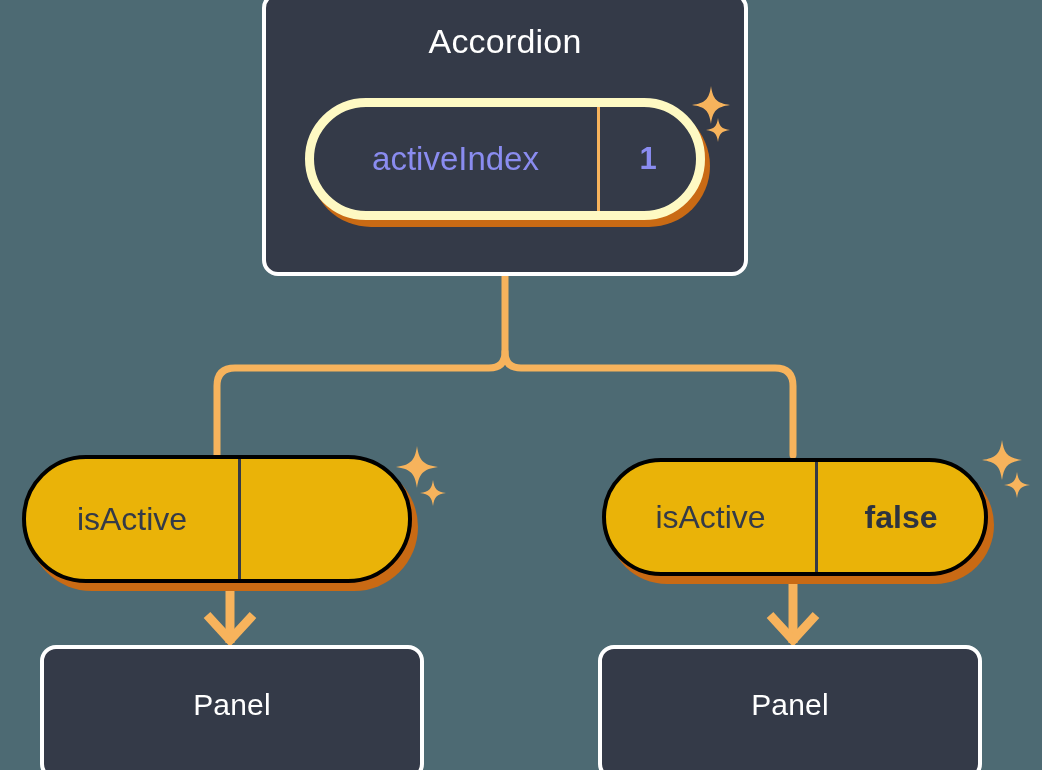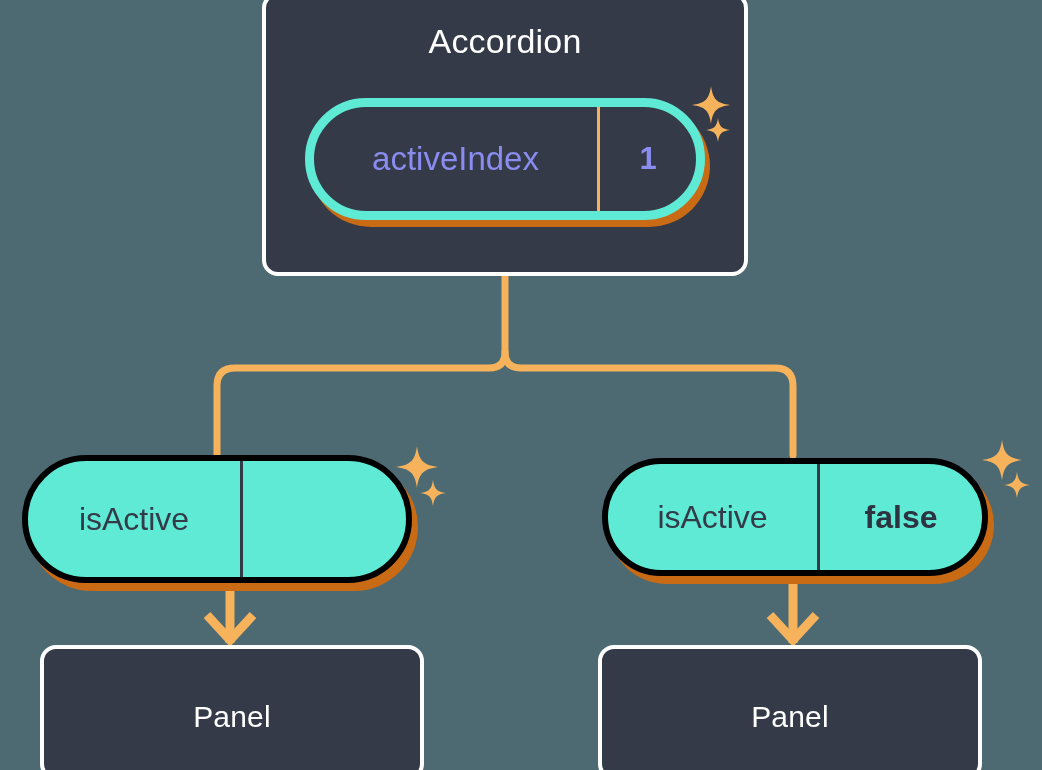--- a/index.html
+++ b/index.html
@@ -57,21 +57,20 @@
   .panel-box {
     top: 645px;
     width: 384px;
     height: 135px;
   }
   #panel-box-left  { left: 40px; }
   #panel-box-right { left: 598px; }
   .panel-title {
     top: 39px;
     font-size: 30px;
-    margin-top: 12px;
   }
 
   
   .pill {
     position: absolute;
     box-sizing: border-box;
     border-radius: 999px;
     display: flex;
     align-items: stretch;
     overflow: hidden;
@@ -83,42 +82,42 @@
     box-sizing: border-box;
   }
 
   
   #pill-active-index {
     left: 305px;
     top: 98px;
     width: 400px;
     height: 122px;
     background: #343a48;
-    border: 9px solid #5eead4;
+    border: 9px solid #fef9c3;
     box-shadow: 5px 7px 0 0 #c96a14;
   }
   #pill-active-index .pill-key {
     width: 286px;
     border-right: 3px solid #f7b35c;
     color: #8a8cf0;
     font-size: 33px;
   }
   #pill-active-index .pill-val {
     flex: 1;
     color: #8a8cf0;
     font-size: 31px;
     font-weight: bold;
   }
 
   
   .pill-purple {
     top: 455px;
     height: 128px;
-    background: #5eead4;
-    border: 6px solid #000000;
+    background: #eab308;
+    border: 4px solid #000000;
     box-shadow: 6px 8px 0 0 #c96a14;
   }
   .pill-purple .pill-key {
     color: #343a48;
     font-size: 32px;
     border-right: 3px solid #343a48;
   }
   .pill-purple .pill-val {
     color: #2d3340;
     font-size: 32px;

